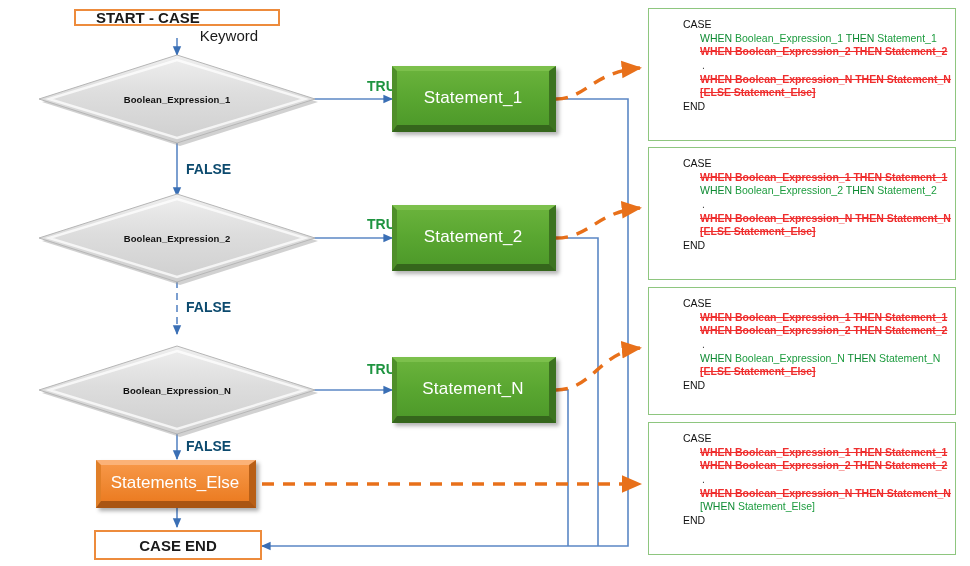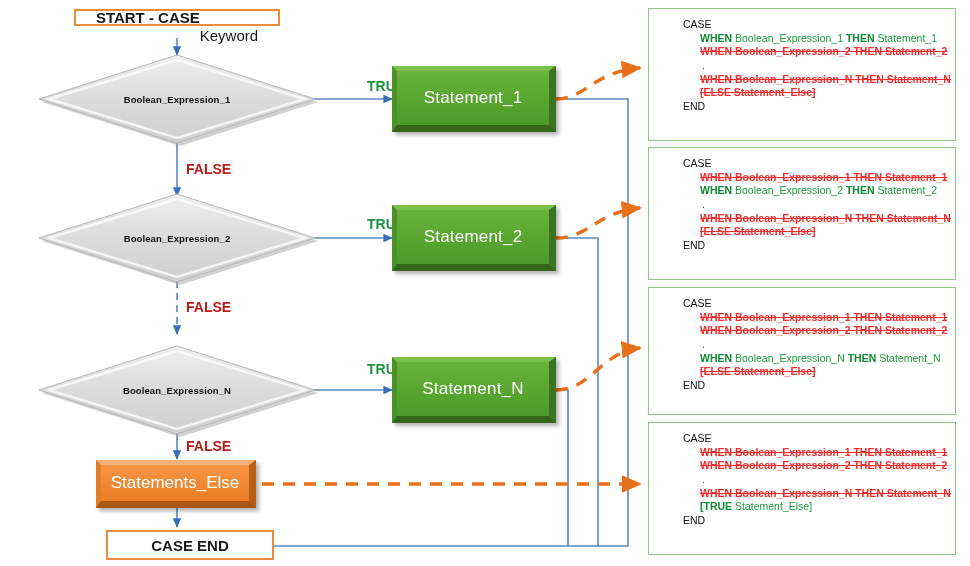--- a/index.html
+++ b/index.html
@@ -43,33 +43,33 @@
     border-right:7px solid #b85f17;
     border-bottom:7px solid #a95513;
     box-shadow:3px 3px 4px rgba(0,0,0,.32);
     display:flex;align-items:center;justify-content:center;
     color:#ffffff;font-size:17px;
   }
 
   
   .lbl{font-size:14px;font-weight:bold;white-space:nowrap;}
   .lbl-true{color:#1e9440;margin-left:26px;}
-  .lbl-false{color:#b91c1c;}
+  .lbl-false{color:#0c4a6e;}
 
   
   .panel{
     border:1px solid #8ec67f;background:#ffffff;
     padding:9px 22px 8px 34px;
     font-family:"Liberation Sans",sans-serif;font-size:10.5px;
     line-height:1.30;color:#111;overflow:hidden;
   }
   .panel .ln{white-space:nowrap;}
   .panel .ind{padding-left:17px;}
   .panel .ok{color:#1d9c3f;}
-  .panel .ok b{color:#0d8a32;font-weight:bold;}
+  .panel .ok b{color:#0d8a32;font-weight:normal;}
   .panel .no{color:#ef2d2d;text-decoration:line-through;
              text-decoration-thickness:1px;font-weight:bold;}
   .panel .dot{padding-left:19px;color:#444;}
 
   svg.wires{position:absolute;left:0;top:0;width:970px;height:566px;pointer-events:none;}
 </style>
 </head>
 <body>
 
 <div id="stage">
@@ -169,21 +169,21 @@
     <span>Statement_2</span>
   </div>
   <div class="abs stbox" style="left:392px;top:357px;width:164px;height:66px;">
     <span>Statement_N</span>
   </div>
 
   <div class="abs elsebox" style="left:96px;top:460px;width:160px;height:48px;">
     <span>Statements_Else</span>
   </div>
 
-  <div class="abs term" style="left:106px;top:530px;width:168px;height:30px;">
+  <div class="abs term" style="left:94px;top:530px;width:168px;height:30px;">
     <span class="b">CASE END</span>
   </div>
 
   <div class="abs panel" style="left:648px;top:8px;width:308px;height:133px;">
     <div class="ln">CASE</div>
     <div class="ln ind ok"><b>WHEN</b><span> Boolean_Expression_1 </span><b>THEN</b><span> Statement_1</span></div>
     <div class="ln ind no">WHEN Boolean_Expression_2 THEN Statement_2</div>
     <div class="ln dot">.</div>
     <div class="ln ind no">WHEN Boolean_Expression_N THEN Statement_N</div>
     <div class="ln ind no">[ELSE Statement_Else]</div>
@@ -209,17 +209,17 @@
     <div class="ln ind no">[ELSE Statement_Else]</div>
     <div class="ln">END</div>
   </div>
 
   <div class="abs panel" style="left:648px;top:422px;width:308px;height:133px;">
     <div class="ln">CASE</div>
     <div class="ln ind no">WHEN Boolean_Expression_1 THEN Statement_1</div>
     <div class="ln ind no">WHEN Boolean_Expression_2 THEN Statement_2</div>
     <div class="ln dot">.</div>
     <div class="ln ind no">WHEN Boolean_Expression_N THEN Statement_N</div>
-    <div class="ln ind ok"><b>[TRUE</b><span> Statement_Else]</span></div>
+    <div class="ln ind ok"><b>[WHEN</b><span> Statement_Else]</span></div>
     <div class="ln">END</div>
   </div>
 
 </div>
 
 </body></html>

